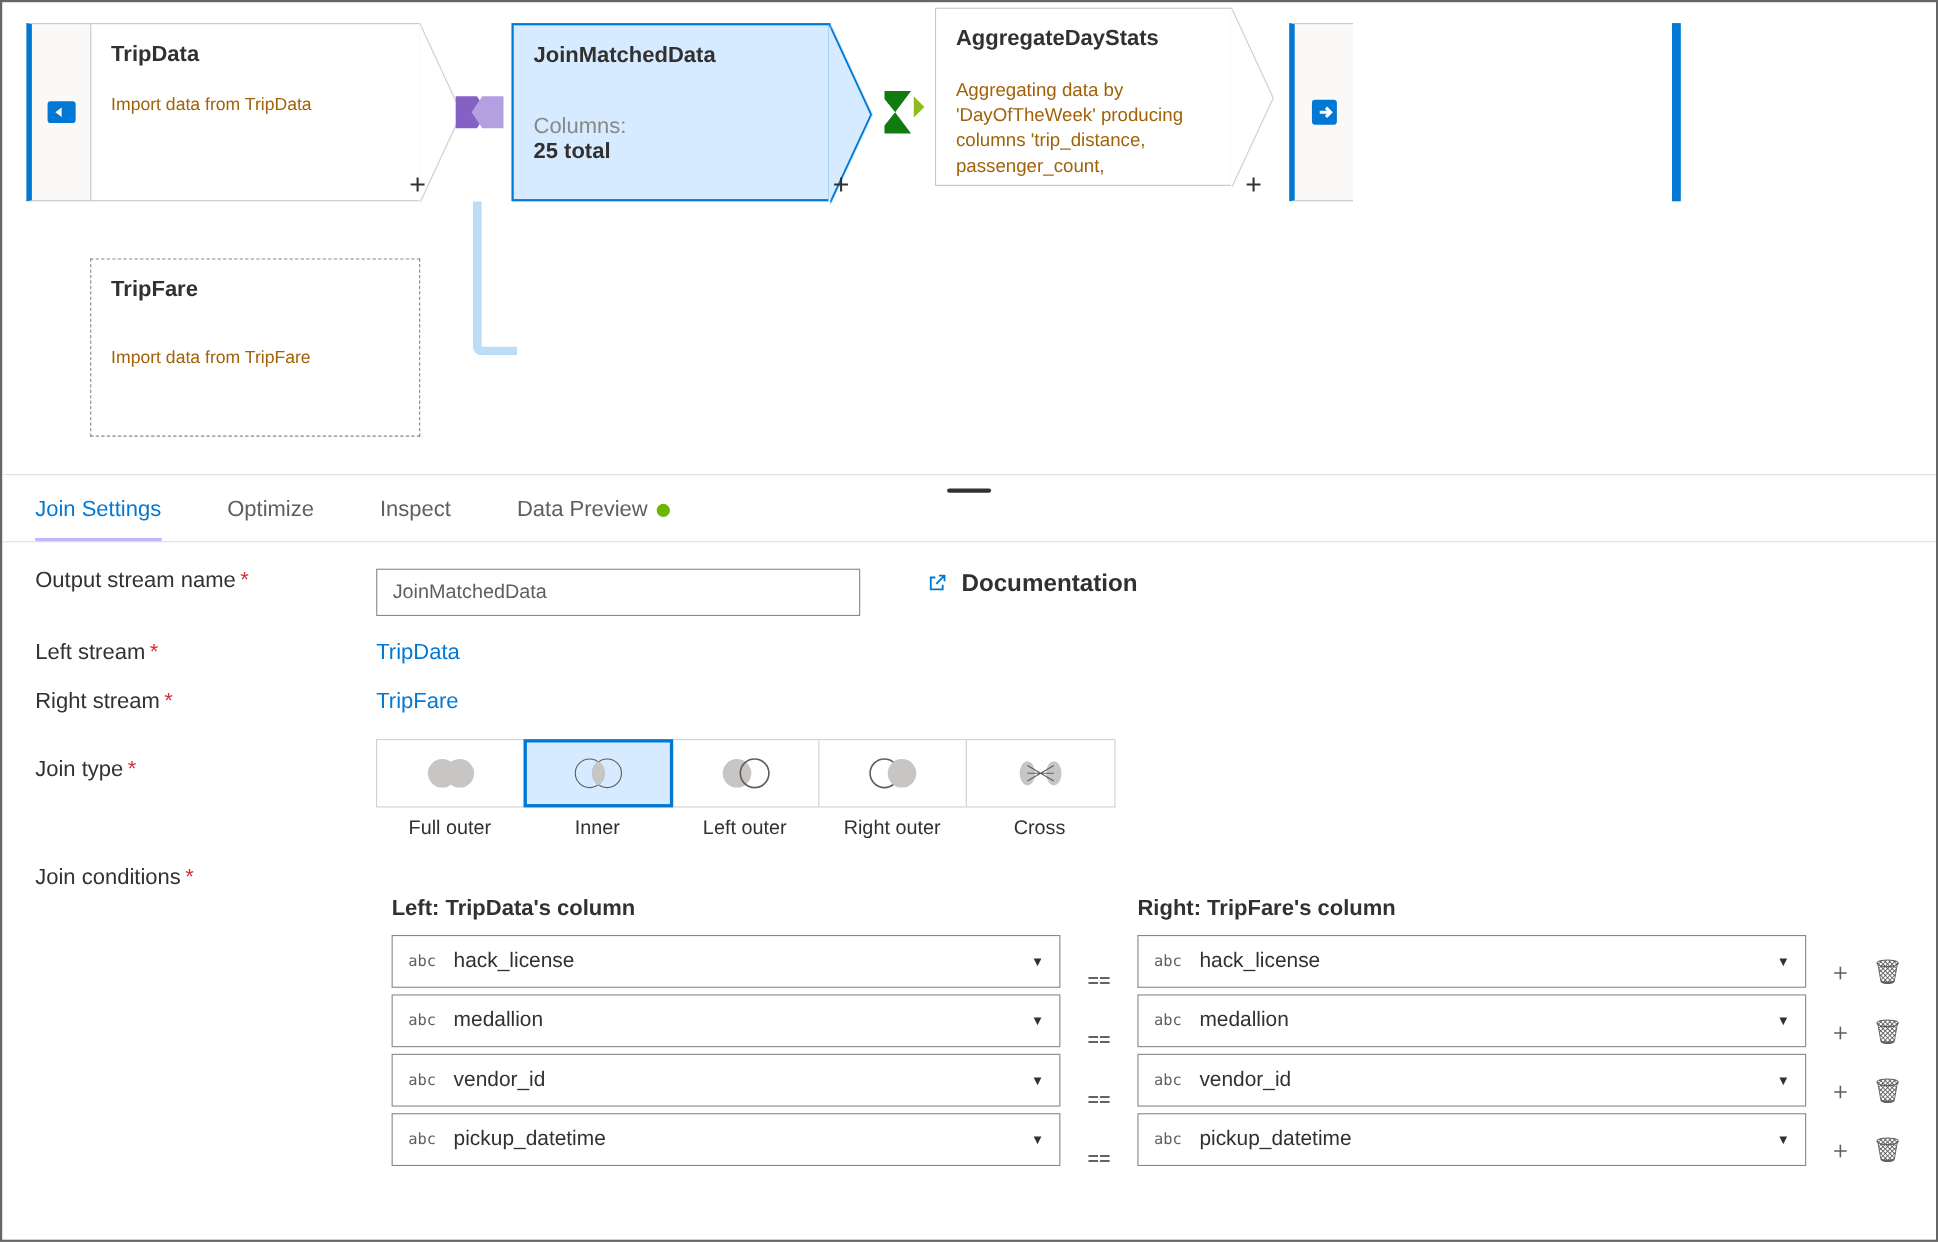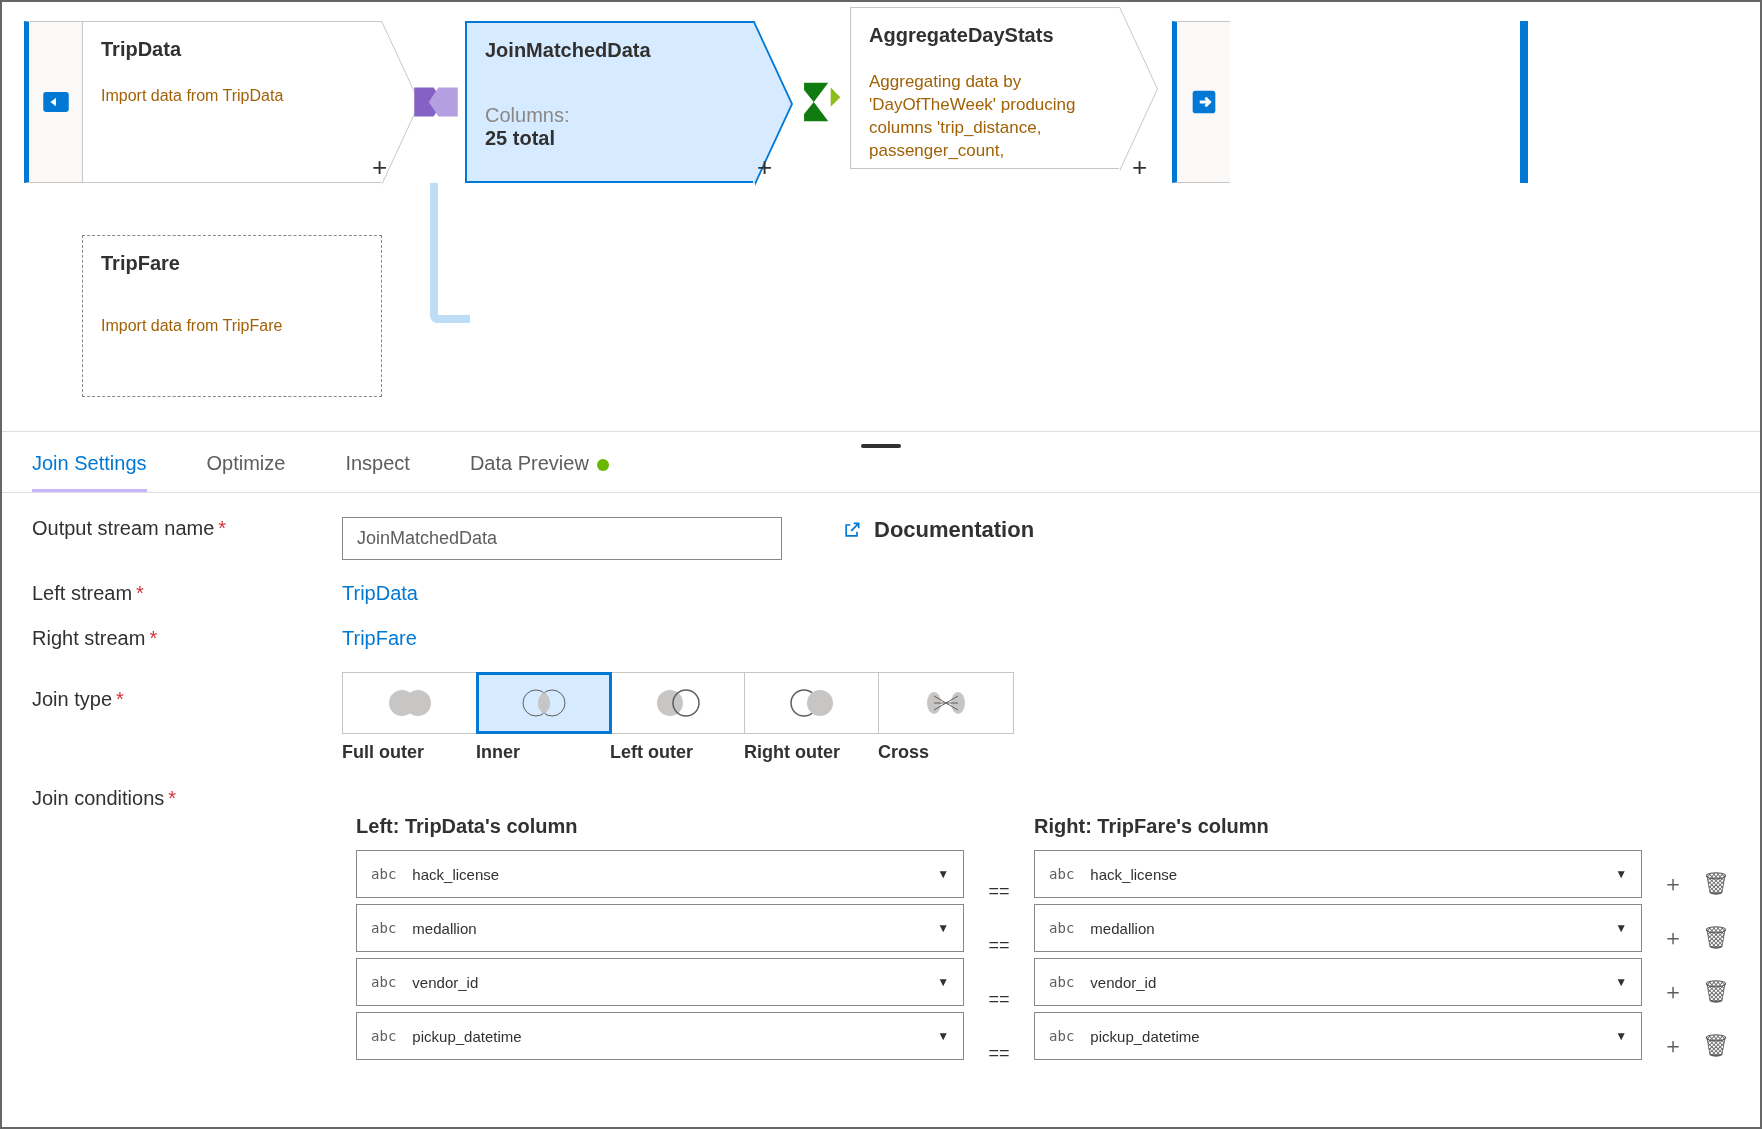--- a/index.html
+++ b/index.html
@@ -105,34 +105,34 @@
   .link { color: #0078d4; cursor:pointer; }
   .doc { margin-left: 60px; display:flex; align-items:center; gap:12px; font-size:22px; font-weight:600;}
   .doc svg { width:20px; height:20px; stroke:#0078d4;}
   
   .jt-group { display:flex; border:1px solid #c8c6c4; }
   .jt { width:134px; height:60px; display:flex; align-items:center; justify-content:center; border-right:1px solid #c8c6c4; cursor:pointer; background:#fff;}
   .jt:last-child{border-right:none;}
   .jt.sel { background:#d6ebff; outline:3px solid #0078d4; outline-offset:-2px; z-index:1;}
   .jt svg { width:56px; height:34px; }
   .jt-labels { display:flex; margin-top:8px; font-size:18px;}
-  .jt-labels span { width:134px; text-align:left;font-weight:bold; }
+  .jt-labels span { width:134px; text-align:center; }
   
   .jc { display:flex; gap:0; margin-top:30px;}
   .jc-col { width:608px; }
   .jc-col h { display:block; font-weight:600; font-size:20px; margin-bottom:12px;}
   .jc-eq { width:70px; text-align:center; padding-top:52px; font-size:18px; color:#323130;}
   .jc-eq div { height:54px; line-height:48px;}
   .jc-actions { padding-top:42px;}
   .jc-actions div { height:54px; display:flex; align-items:center; gap:18px;}
   .dropdown {
     border:1px solid #8a8886; height:48px; margin-bottom:6px; display:flex; align-items:center; padding:0 14px; cursor:pointer; background:#fff;
   }
   .dropdown .abc { font-family: ui-monospace,monospace; font-size:14px; color:#605e5c; margin-right:16px;}
-  .dropdown .val { flex:1; font-size:15px;}
+  .dropdown .val { flex:1; font-size:19px;}
   .dropdown .caret { font-size:12px;}
   .icon-btn { cursor:pointer; font-size:22px; color:#605e5c;}
 </style>
 </head>
 <body>
 
 <div class="frame">
 
   <div class="canvas">
 

